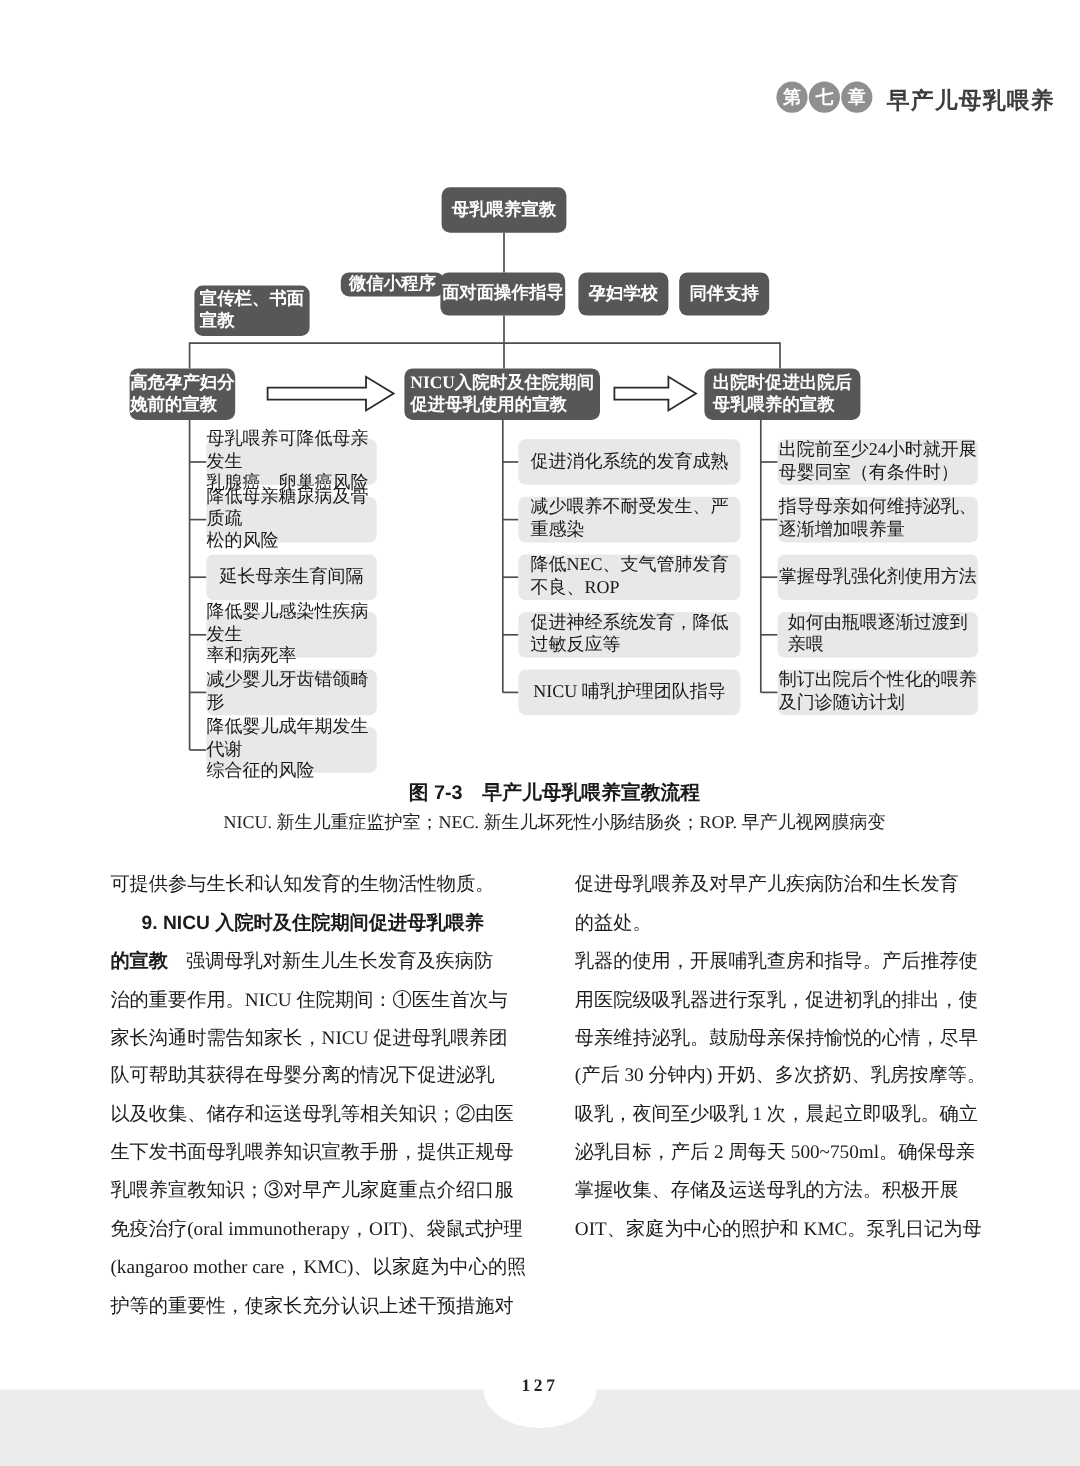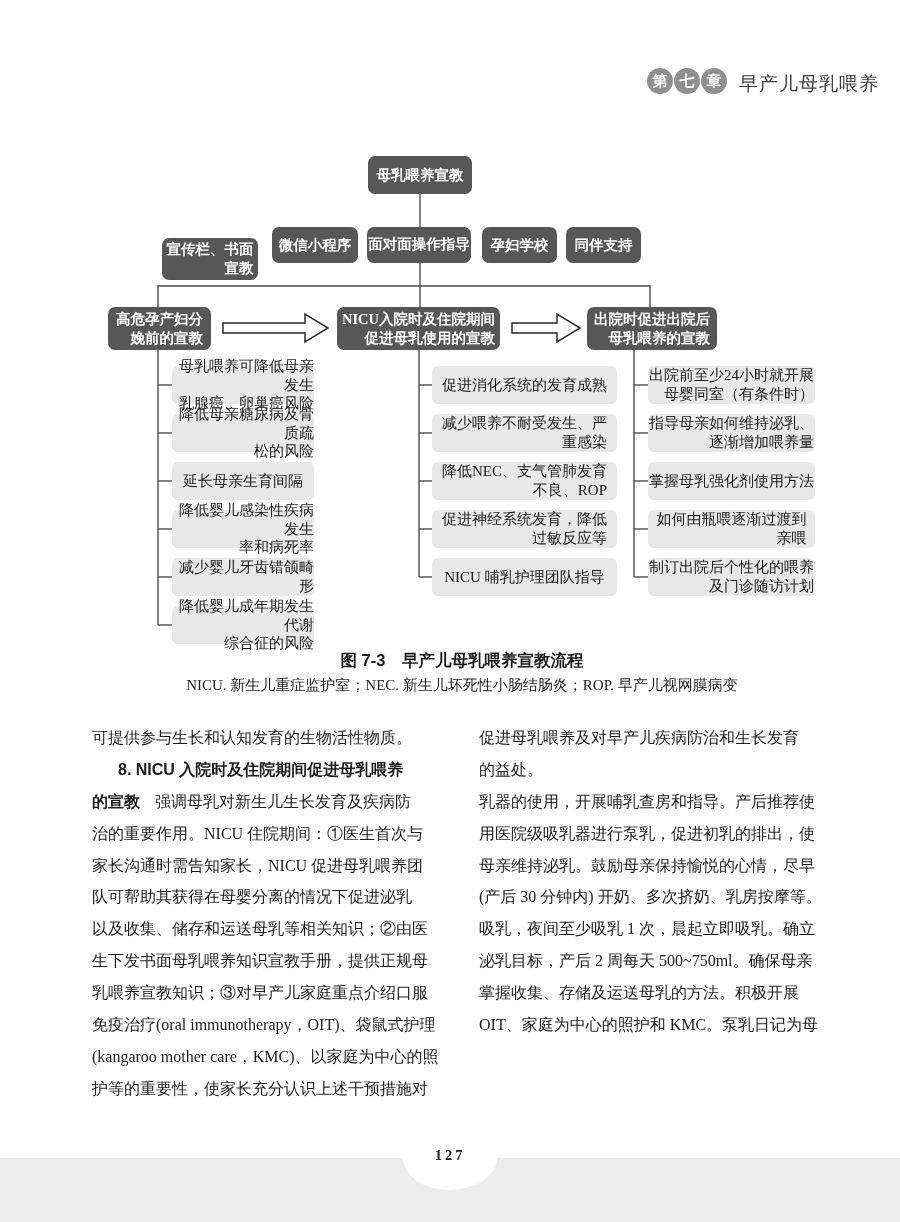--- a/index.html
+++ b/index.html
@@ -11,31 +11,31 @@
 
   
   .chapter-badge { position:absolute; top:68px; left:647px; display:flex; gap:1px; }
   .cc {
     width:26px; height:26px; border-radius:50%; background:#8f8f8f; color:#ffffff;
     font-family:"Liberation Sans","DejaVu Sans",sans-serif; font-weight:bold; font-size:15px;
     display:flex; align-items:center; justify-content:center;
   }
   .chapter-title {
     position:absolute; top:71px; left:739px;
-    font-family:"Liberation Sans","DejaVu Sans",sans-serif; font-weight:normal;
+    font-family:"Liberation Sans","DejaVu Sans",sans-serif; font-weight:bold;
     font-size:19px; color:#3d3d3d; letter-spacing:1px; white-space:nowrap;
   }
 
   
   .flowchart { position:absolute; left:0; top:150px; width:900px; height:505px; }
   .flowchart svg { position:absolute; left:0; top:0; }
   .fbox {
     position:absolute; box-sizing:border-box;
     display:flex; align-items:center; justify-content:center;
-    text-align:right; white-space:pre-line;
+    text-align:left; white-space:pre-line;
   }
   .dark {
     background:#575757; color:#ffffff; border-radius:7px;
     font-size:14.5px; font-weight:bold; line-height:1.28;
   }
   .light {
     background:#e8e8e8; color:#1a1a1a; border-radius:6px;
     font-size:15px; line-height:1.26;
   }
   .c-left  { left:172px; width:142px; height:38px; }
@@ -130,26 +130,26 @@
       <g stroke="#2a2a2a" stroke-width="1.5" fill="#ffffff">
         <polygon points="223,173 305,173 305,164 328,178 305,192 305,183 223,183"></polygon>
         <polygon points="512,173 557,173 557,164 580,178 557,192 557,183 512,183"></polygon>
       </g>
     </svg>
 
     <div class="fbox dark" style="left:368px;top:6px;width:104px;height:38px;">母乳喂养宣教</div>
 
     <div class="fbox dark" style="left:162px;top:88px;width:96px;height:42px;">宣传栏、书面
 宣教</div>
-    <div class="fbox dark" style="left:272px;top:77px;width:86px;height:36px;">微信小程序</div>
+    <div class="fbox dark" style="left:284px;top:77px;width:86px;height:20px;">微信小程序</div>
     <div class="fbox dark" style="left:367px;top:77px;width:104px;height:36px;font-family:Liberation Mono, monospace;">面对面操作指导</div>
     <div class="fbox dark" style="left:482px;top:77px;width:75px;height:36px;">孕妇学校</div>
     <div class="fbox dark" style="left:566px;top:77px;width:75px;height:36px;">同伴支持</div>
 
-    <div class="fbox dark" style="left:108px;top:157px;width:103px;height:43px;">高危孕产妇分
+    <div class="fbox dark" style="left:108px;top:157px;width:88px;height:43px;">高危孕产妇分
 娩前的宣教</div>
     <div class="fbox dark" style="left:337px;top:157px;width:163px;height:43px;">NICU入院时及住院期间
 促进母乳使用的宣教</div>
     <div class="fbox dark" style="left:587px;top:157px;width:130px;height:43px;">出院时促进出院后
 母乳喂养的宣教</div>
 
     <div class="fbox light c-left row1">母乳喂养可降低母亲发生
 乳腺癌、卵巢癌风险</div>
     <div class="fbox light c-left row2">降低母亲糖尿病及骨质疏
 松的风险</div>
@@ -178,21 +178,21 @@
 亲喂</div>
     <div class="fbox light c-right row5">制订出院后个性化的喂养
 及门诊随访计划</div>
   </div>
 
   <div class="cap1">图 7-3　早产儿母乳喂养宣教流程</div>
   <div class="cap2">NICU. 新生儿重症监护室；NEC. 新生儿坏死性小肠结肠炎；ROP. 早产儿视网膜病变</div>
 
   <div class="col col-left">
     <div class="bl">可提供参与生长和认知发育的生物活性物质。</div>
-    <div class="bl hd">8. NICU 入院时及住院期间促进母乳喂养</div>
+    <div class="bl hd">9. NICU 入院时及住院期间促进母乳喂养</div>
     <div class="bl"><span class="bh">的宣教</span><span class="gap1">强调母乳对新生儿生长发育及疾病防</span></div>
     <div class="bl">治的重要作用。NICU 住院期间：①医生首次与</div>
     <div class="bl">家长沟通时需告知家长，NICU 促进母乳喂养团</div>
     <div class="bl">队可帮助其获得在母婴分离的情况下促进泌乳</div>
     <div class="bl">以及收集、储存和运送母乳等相关知识；②由医</div>
     <div class="bl">生下发书面母乳喂养知识宣教手册，提供正规母</div>
     <div class="bl">乳喂养宣教知识；③对早产儿家庭重点介绍口服</div>
     <div class="bl">免疫治疗(oral immunotherapy，OIT)、袋鼠式护理</div>
     <div class="bl">(kangaroo mother care，KMC)、以家庭为中心的照</div>
     <div class="bl">护等的重要性，使家长充分认识上述干预措施对</div>

